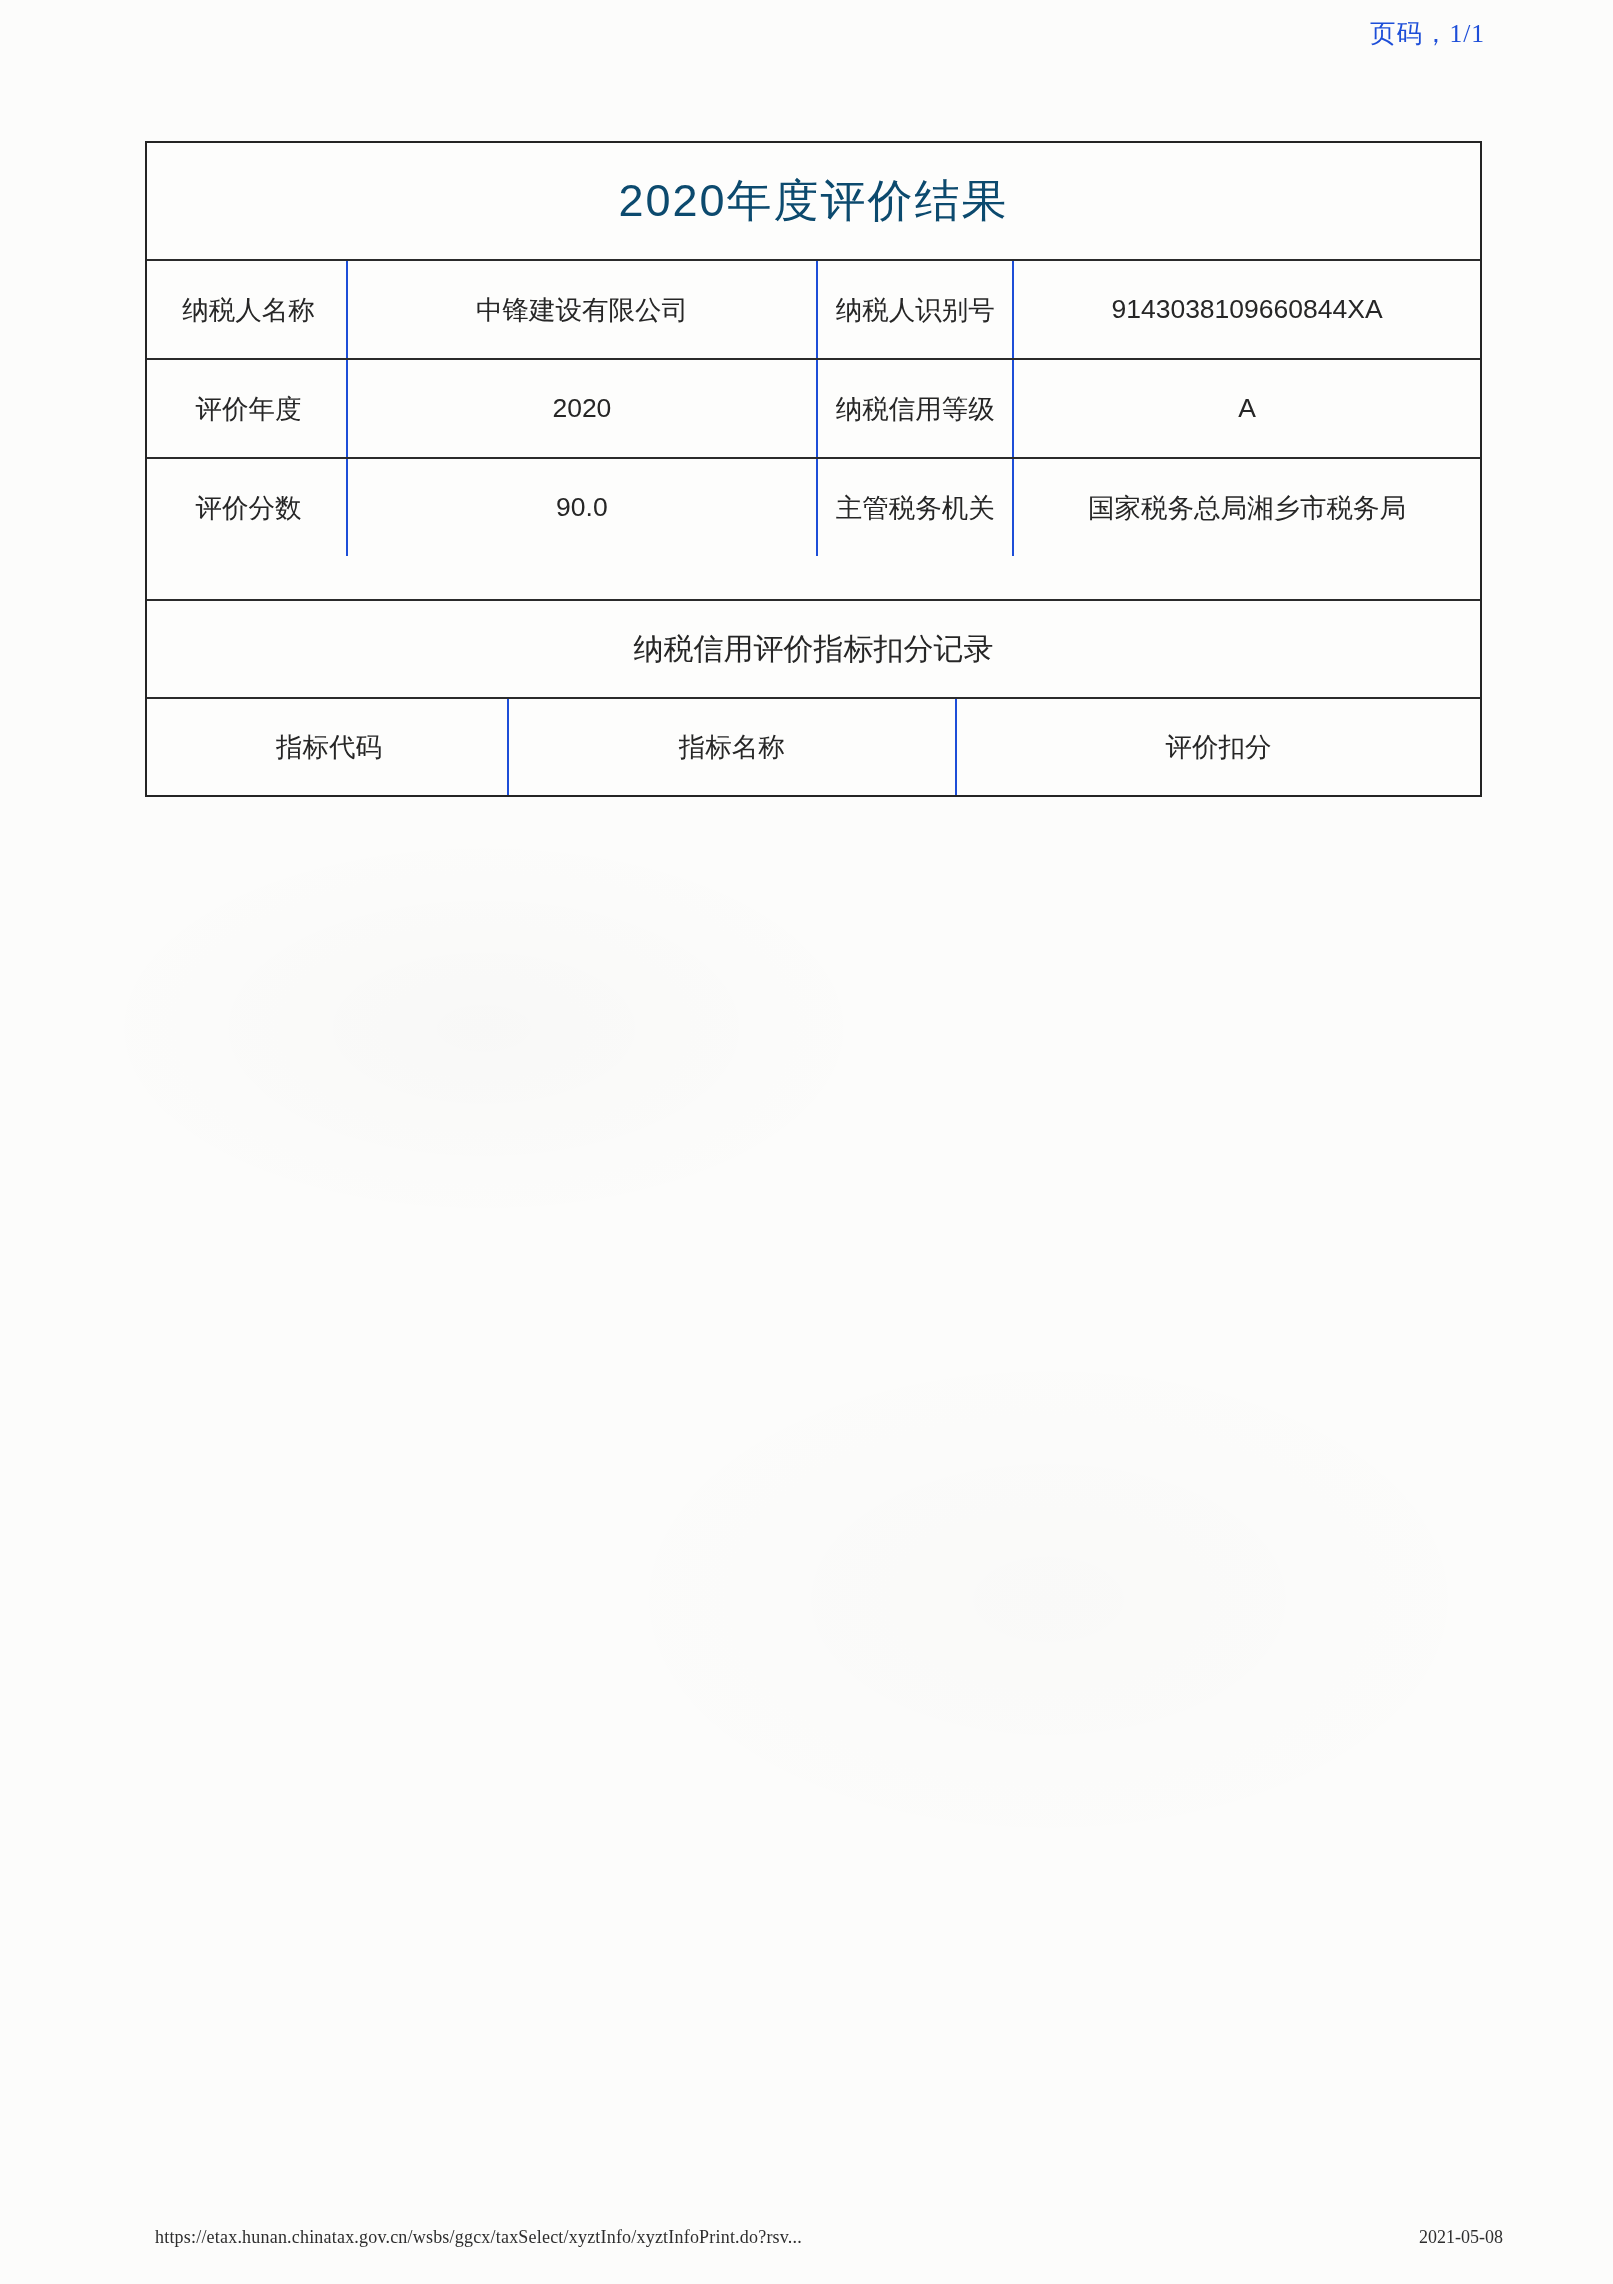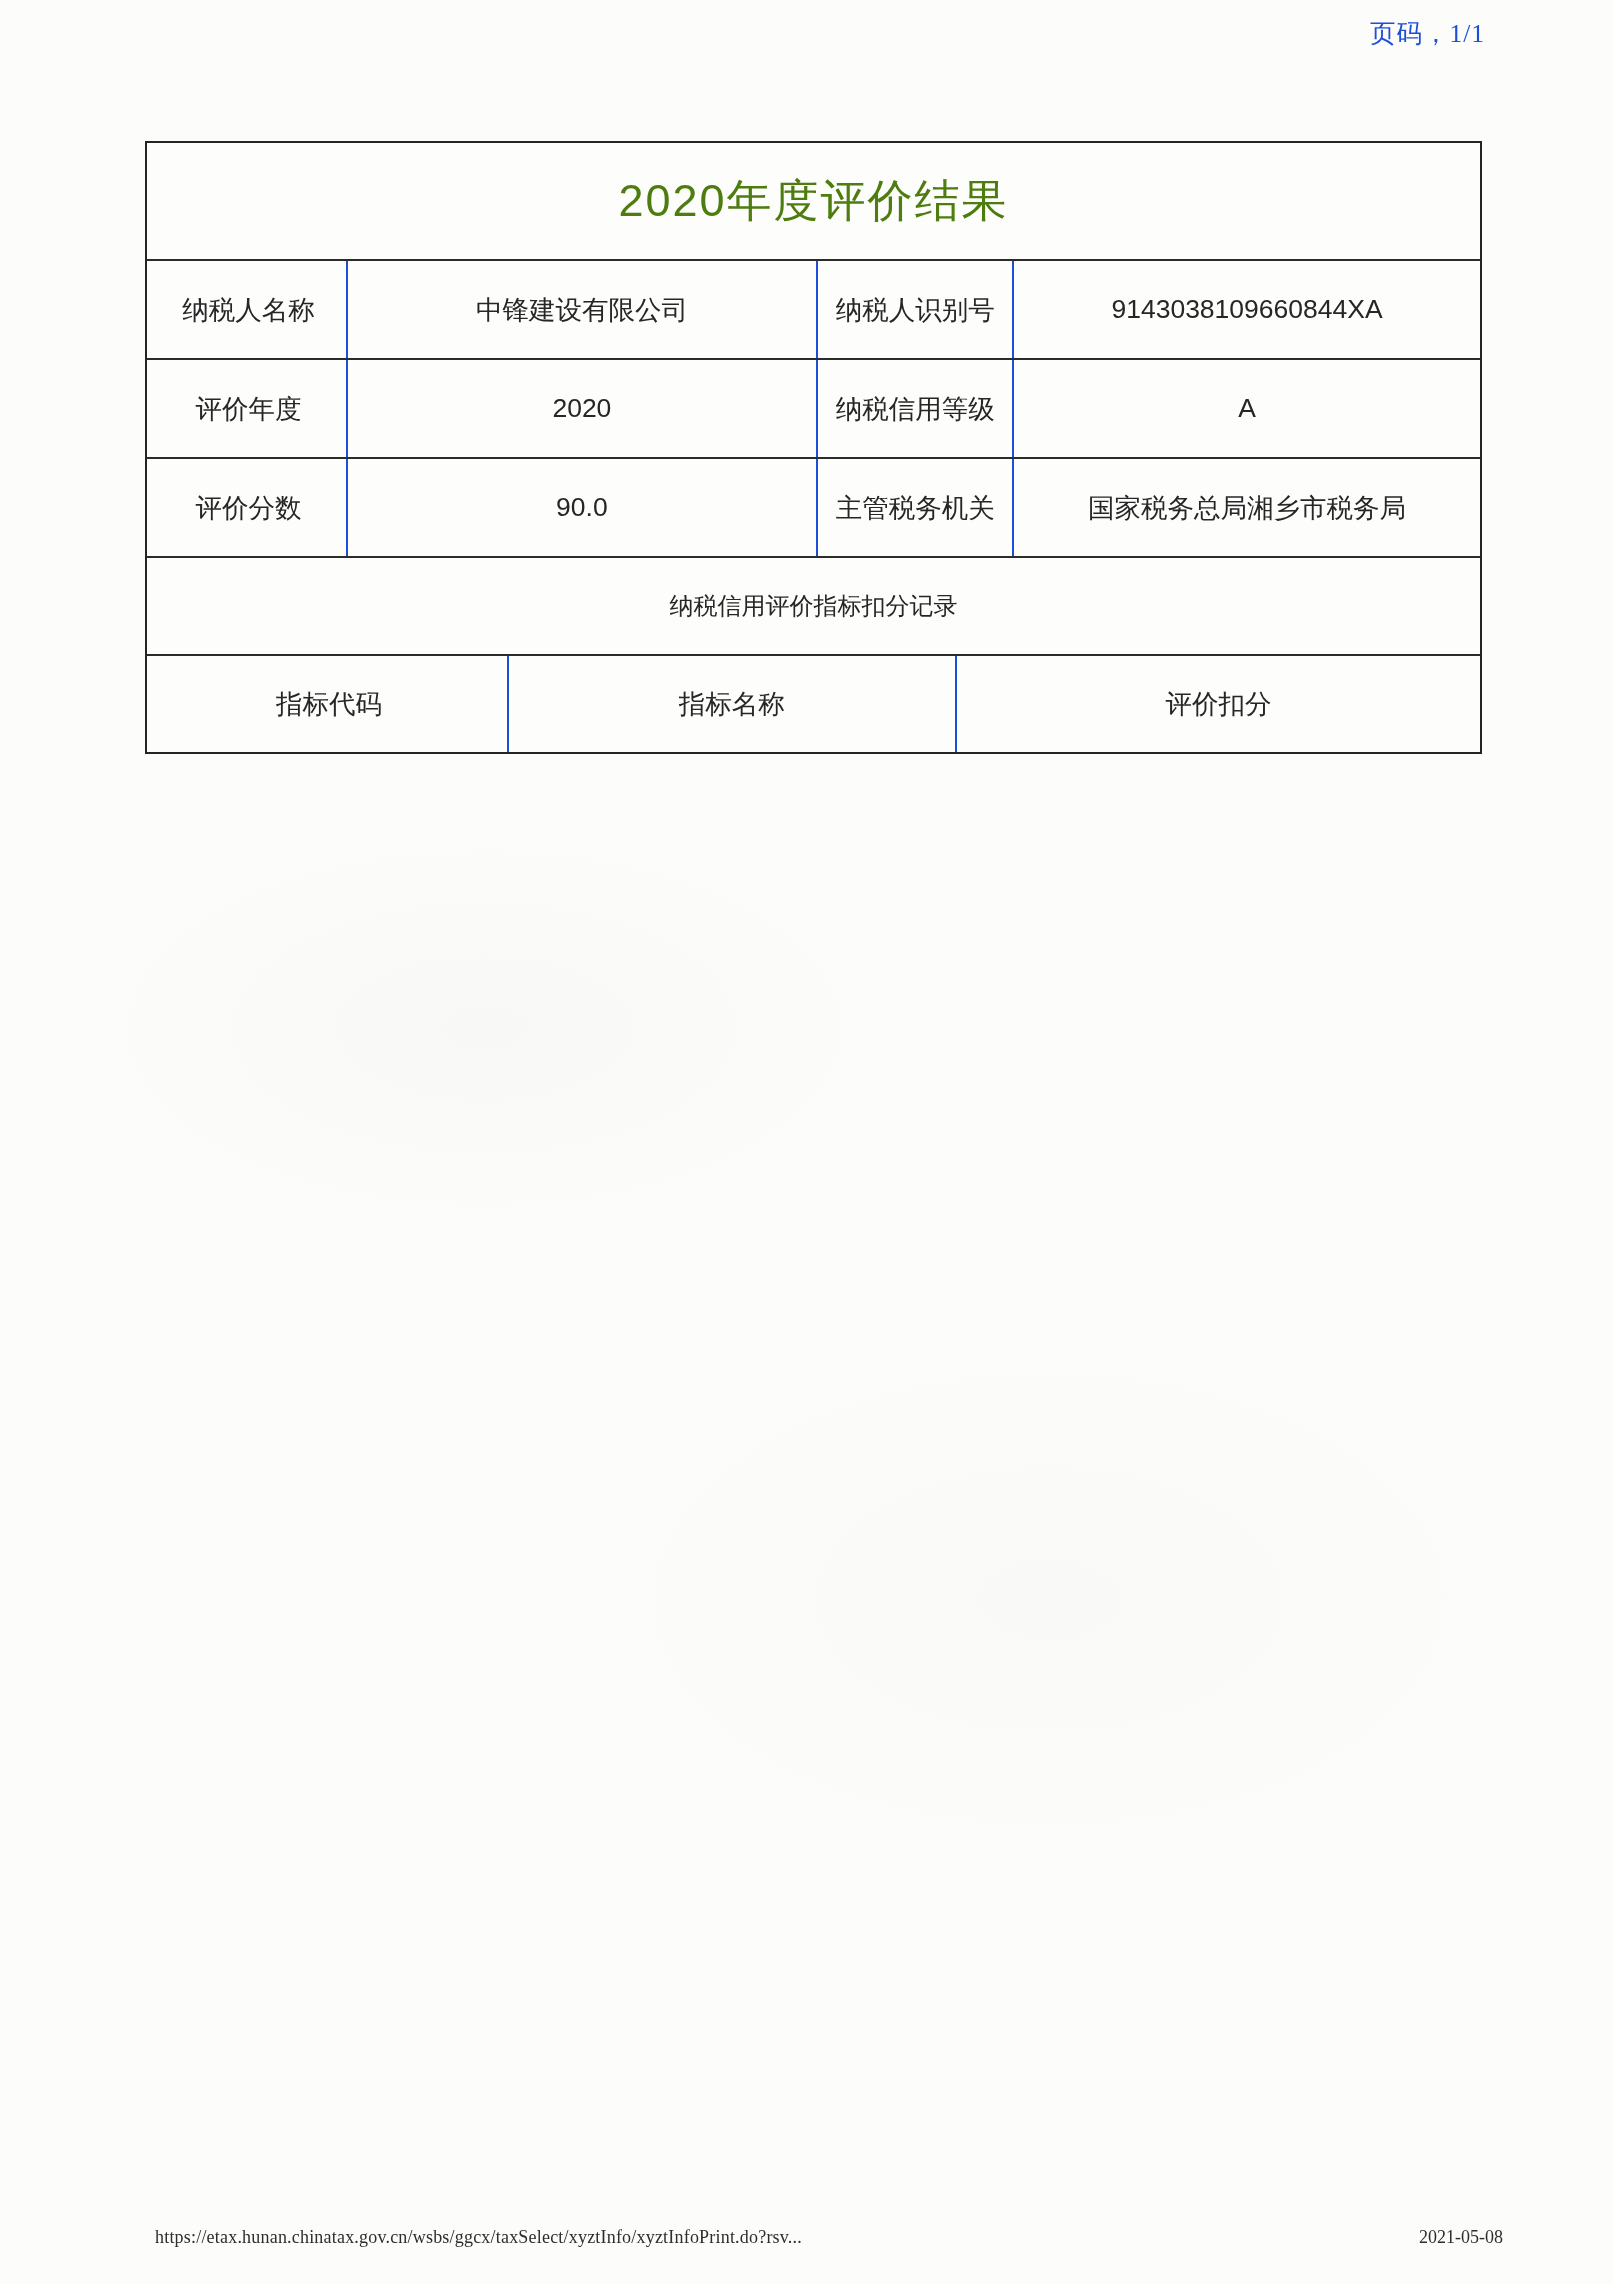--- a/index.html
+++ b/index.html
@@ -81,34 +81,35 @@
   }
 
   .title-row {
     height: 116px;
     align-items: center;
     justify-content: center;
   }
   .table-title {
     font-size: 45px;
     letter-spacing: 2px;
-    color: #4d7c0f;
+    color: #0c4a6e;
   }
 
   .info-row { height: 99px; }
   .info-row .c-label1 { width: 14.9%; }
   .info-row .c-value1 { width: 35.3%; }
   .info-row .c-label2 { width: 14.7%; }
   .info-row .c-value2 { width: 35.1%; }
 
   .merged-row {
     height: 98px;
     align-items: center;
     justify-content: center;
-    font-size: 24px;
+    font-size: 30px;
+    margin-top: 43px;
   }
 
   .header-row { height: 98px; }
   .header-row .c-h1 { width: 27.0%; }
   .header-row .c-h2 { width: 33.6%; }
   .header-row .c-h3 { width: 39.4%; }
 
   .empty-row { height: 94px; }
 </style>
 </head>

